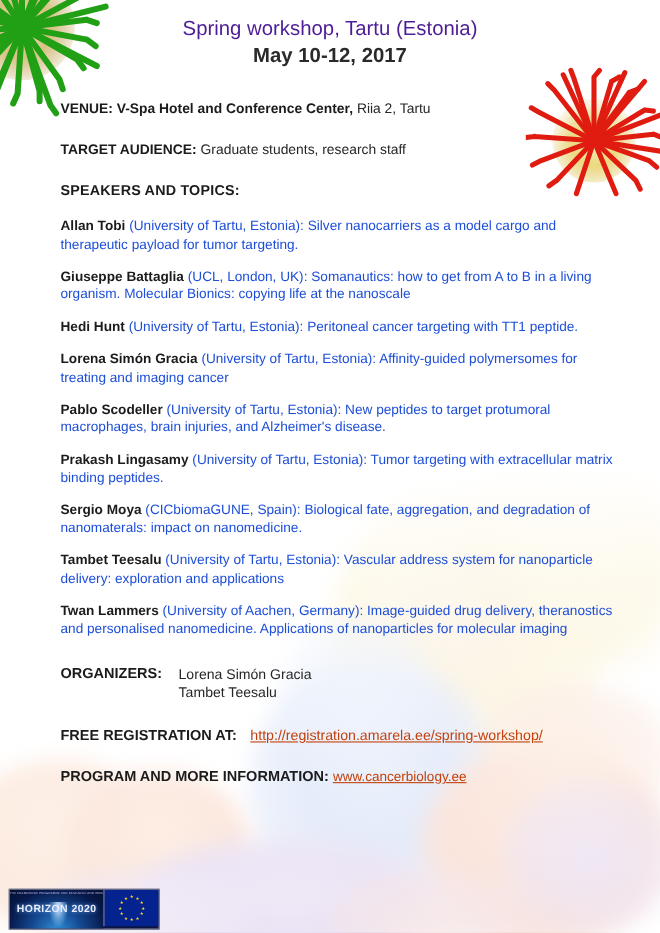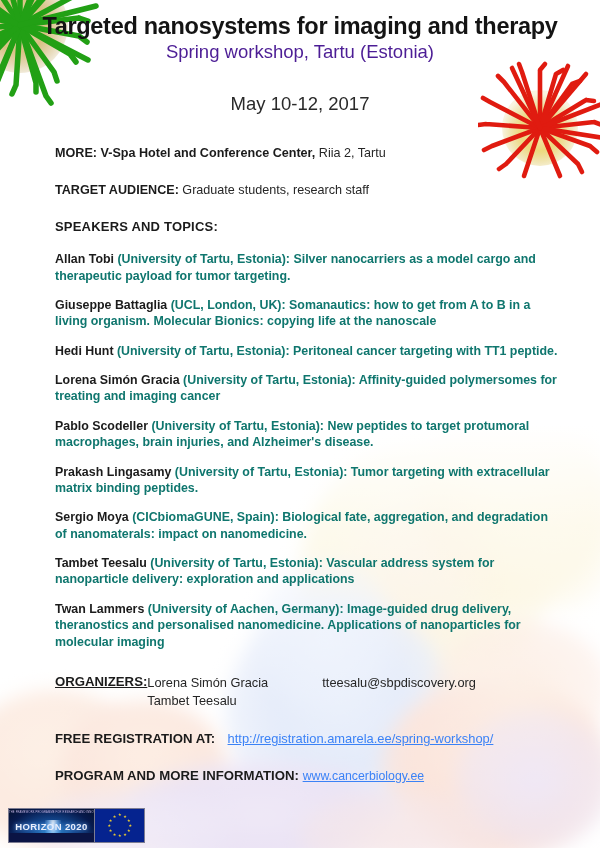--- a/index.html
+++ b/index.html
@@ -102,24 +102,23 @@
   }
   .title-sub {
     font-size: 18.5px;
     font-weight: normal;
     color: #4c1d95;
     line-height: 1.28;
     margin-top: 0;
   }
   .title-date {
     font-size: 18.5px;
-    font-weight: normal;
+    font-weight: bold;
     color: #2a2a2a;
     line-height: 1.28;
-    margin-top: 28px;
   }
 
   .body-block {
     margin-top: 30px;
     padding-left: 55px;
     padding-right: 38px;
   }
 
   .meta-line {
     font-size: 12.6px;
@@ -138,71 +137,70 @@
     margin-bottom: 17px;
   }
 
   .speakers { }
   .speaker {
     font-size: 12.4px;
     line-height: 1.32;
     margin-bottom: 13px;
   }
   .speaker .sp-name { font-weight: bold; }
-  .speaker .sp-desc { font-weight: bold; color: #0f766e; margin-top: 13px; }
+  .speaker .sp-desc { font-weight: normal; color: #1d4ed8; margin-top: 13px; }
 
   
   .organizers {
     margin-top: 24px;
     display: flex;
     align-items: flex-start;
     font-size: 13.2px;
   }
   .org-label {
     font-weight: bold;
     white-space: nowrap;
-    padding-right: 0;
-    text-decoration: underline;
+    padding-right: 15px;
   }
   .org-names { min-width: 175px; }
   .org-names div, .org-emails div {
     line-height: 1.38;
     font-weight: normal;
     color: #262626;
     font-size: 12.8px;
   }
 
   .link-row {
     margin-top: 22px;
     font-size: 13.2px;
     font-weight: bold;
   }
   .link-row a {
     font-weight: normal;
-    color: #3b82f6;
+    color: #c2410c;
     text-decoration: underline;
     font-size: 12.9px;
   }
   .link-row.prog a { font-size: 12.3px; text-align: center; }
   .link-row .spacer { display: inline-block; width: 5px; }
 
   
   .logo-row {
     position: absolute;
     left: 8px;
     top: 808px;
     z-index: 4;
     display: flex;
     border: 1px solid #7d7d92;
     background: #0b1444;
   }
   .h2020 {
     position: relative;
     width: 85px;
-    height: 24px;
+    height: 35px;
     overflow: hidden;
     background:
       radial-gradient(ellipse at 50% 105%, #2f8fd8 0%, #14488f 38%, #071a4d 72%, #04102e 100%);
   }
   .h2020 .tagline {
     position: absolute;
     top: 2px; left: 0; right: 0;
     text-align: center;
     font-size: 2.6px;
     letter-spacing: 0.2px;
@@ -341,29 +339,28 @@
         <path d="M62 76 L124 52"></path>
         <path d="M62 76 L126 86"></path>
         <path d="M62 76 L34 16"></path>
       </g>
     </svg>
   </div>
 
   <div class="content">
 
     <div class="title-block">
-      <div class="title-main">Targeted nanosystems for imaging and therapy</div>
       <div class="title-sub">Spring workshop, Tartu (Estonia)</div>
       <div class="title-date">May 10-12, 2017</div>
     </div>
 
     <div class="body-block">
 
       <div class="meta-line">
-        <span class="lbl">MORE:</span>
+        <span class="lbl">VENUE:</span>
         <span class="val-b">V-Spa Hotel and Conference Center,</span>
         <span class="val">Riia 2, Tartu</span>
       </div>
 
       <div class="meta-line">
         <span class="lbl">TARGET AUDIENCE:</span>
         <span class="val">Graduate students, research staff</span>
       </div>
 
       <div class="section-head">SPEAKERS AND TOPICS:</div>
@@ -407,21 +404,20 @@
         </div>
       </div>
 
       <div class="organizers">
         <div class="org-label">ORGANIZERS:</div>
         <div class="org-names">
           <div>Lorena Simón Gracia</div>
           <div>Tambet Teesalu</div>
         </div>
         <div class="org-emails">
-          <div>tteesalu@sbpdiscovery.org</div>
         </div>
       </div>
 
       <div class="link-row">
         <span>FREE REGISTRATION AT:</span>
         <span class="spacer"></span>
         <a href="#">http://registration.amarela.ee/spring-workshop/</a>
       </div>
 
       <div class="link-row prog">

